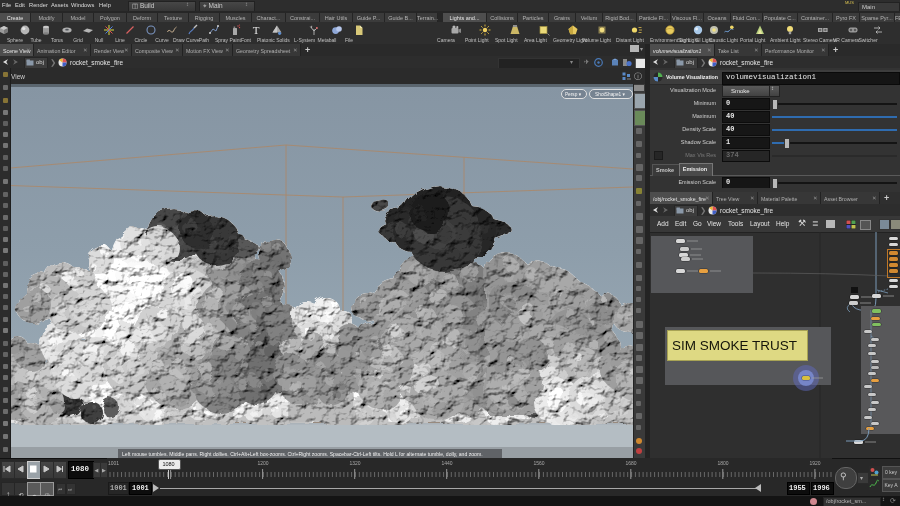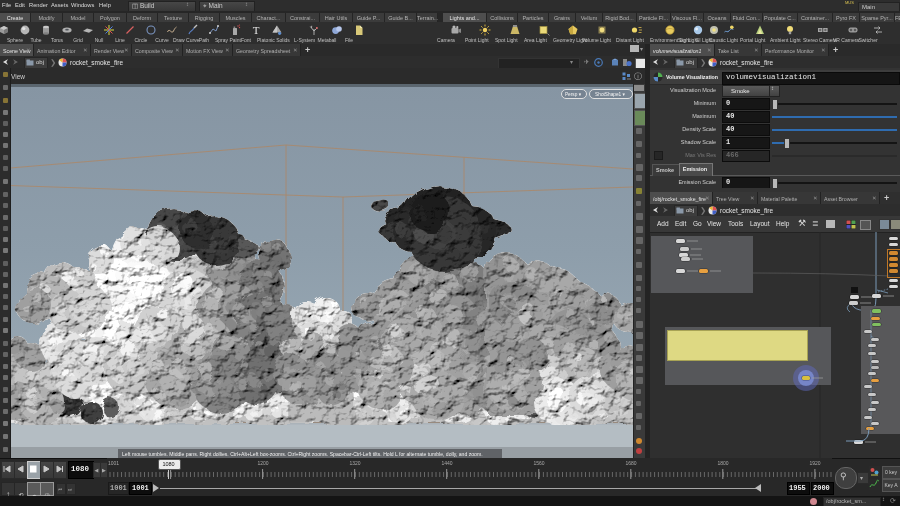--- a/index.html
+++ b/index.html
@@ -2228,21 +2228,21 @@
 <span class="tx mono" style="left:726px;top:125px;font-size:7px;color:#e8e8e8;font-weight:bold;">40</span>
 <div class="abs" style="left:772px;top:128.5px;width:125px;height:2px;background:#2f6cb0;"></div>
 <div class="abs" style="left:516px;top:139px;width:200px;font-size:11px;color:#cfcfcf;transform:scale(.5);transform-origin:100% 0;white-space:nowrap;text-align:right;">Shadow Scale</div>
 <div class="abs mono" style="left:722px;top:137px;width:46px;height:10px;background:#161616;border:1px solid #0c0c0c;"></div>
 <span class="tx mono" style="left:726px;top:138px;font-size:7px;color:#e8e8e8;font-weight:bold;">1</span>
 <div class="abs" style="left:772px;top:141.5px;width:125px;height:2px;background:#141414;"></div>
 <div class="abs" style="left:772px;top:141.5px;width:12px;height:2px;background:#2f6cb0;"></div>
 <div class="abs" style="left:784px;top:138px;width:4px;height:9px;background:#b8b8b8;border:1px solid #333;"></div>
 <div class="abs" style="left:516px;top:152px;width:200px;font-size:11px;color:#7a7a7a;transform:scale(.5);transform-origin:100% 0;white-space:nowrap;text-align:right;">Max Vis Res</div>
 <div class="abs mono" style="left:722px;top:150px;width:46px;height:10px;background:#262626;border:1px solid #0c0c0c;"></div>
-<span class="tx mono" style="left:726px;top:151px;font-size:7px;color:#6a6a6a;font-weight:bold;">466</span>
+<span class="tx mono" style="left:726px;top:151px;font-size:7px;color:#6a6a6a;font-weight:bold;">374</span>
 <div class="abs" style="left:772px;top:154.5px;width:125px;height:2px;background:#2a2a2a;"></div>
 <div class="abs" style="left:654px;top:151px;width:7px;height:7px;background:#262626;border:1px solid #1a1a1a;"></div>
 <div class="abs" style="left:650px;top:163px;width:250px;height:12px;background:#333;"></div>
 <div class="abs" style="left:650px;top:174.5px;width:250px;height:1px;background:#5a5a5a;"></div>
 <div class="abs" style="left:652px;top:164px;width:26px;height:11px;background:#3a3a3a;border:1px solid #555;border-bottom:none;"></div>
 <div class="abs" style="left:652px;top:166.5px;width:52px;font-size:11px;color:#c8c8c8;font-weight:bold;transform:scale(.5);transform-origin:0 0;white-space:nowrap;text-align:center;">Smoke</div>
 <div class="abs" style="left:679px;top:163px;width:32px;height:12px;background:#4a4a4a;border:1px solid #777;border-bottom:none;"></div>
 <div class="abs" style="left:679px;top:166px;width:64px;font-size:11px;color:#f0f0f0;font-weight:bold;transform:scale(.5);transform-origin:0 0;white-space:nowrap;text-align:center;">Emission</div>
 <div class="abs" style="left:516px;top:179px;width:200px;font-size:11px;color:#cfcfcf;transform:scale(.5);transform-origin:100% 0;white-space:nowrap;text-align:right;">Emission Scale</div>
 <div class="abs mono" style="left:722px;top:177px;width:46px;height:10px;background:#161616;border:1px solid #0c0c0c;"></div>
@@ -2359,20 +2359,21 @@
 <div class="abs" style="left:871px;top:379px;width:8px;height:3.2px;background:#e8a040;border-radius:1.5px;box-shadow:0 0 0 0.5px rgba(0,0,0,0.4);"></div>
 <div class="abs" style="left:864px;top:385px;width:8px;height:3.2px;background:#c8c8c8;border-radius:1.5px;box-shadow:0 0 0 0.5px rgba(0,0,0,0.4);"></div>
 <div class="abs" style="left:868px;top:393px;width:8px;height:3.2px;background:#c8c8c8;border-radius:1.5px;box-shadow:0 0 0 0.5px rgba(0,0,0,0.4);"></div>
 <div class="abs" style="left:871px;top:401px;width:8px;height:3.2px;background:#c8c8c8;border-radius:1.5px;box-shadow:0 0 0 0.5px rgba(0,0,0,0.4);"></div>
 <div class="abs" style="left:868px;top:408px;width:8px;height:3.2px;background:#c8c8c8;border-radius:1.5px;box-shadow:0 0 0 0.5px rgba(0,0,0,0.4);"></div>
 <div class="abs" style="left:864px;top:416px;width:8px;height:3.2px;background:#c8c8c8;border-radius:1.5px;box-shadow:0 0 0 0.5px rgba(0,0,0,0.4);"></div>
 <div class="abs" style="left:871px;top:422px;width:8px;height:3.2px;background:#c8c8c8;border-radius:1.5px;box-shadow:0 0 0 0.5px rgba(0,0,0,0.4);"></div>
 <div class="abs" style="left:866px;top:427px;width:8px;height:3.2px;background:#e8a040;border-radius:1.5px;box-shadow:0 0 0 0.5px rgba(0,0,0,0.4);"></div>
 <div class="abs" style="left:665px;top:327px;width:166px;height:58px;background:#56575a;"></div>
 <div class="abs" style="left:667px;top:330px;width:139px;height:29px;background:#ded983;border:1px solid #a8a355;"></div>
+<span class="tx" style="left:672px;top:338px;font-size:13.5px;color:#15150a;">SIM SMOKE TRUST</span>
 <div class="abs" style="left:793px;top:365px;width:26px;height:26px;border-radius:13px;background:rgba(95,105,190,0.5);"></div>
 <div class="abs" style="left:798px;top:370px;width:16px;height:16px;border-radius:8px;background:rgba(130,150,225,0.7);"></div>
 <div class="abs" style="left:802px;top:376px;width:8px;height:3.5px;background:#d8c040;border-radius:1.5px;box-shadow:0 0 0 0.5px rgba(0,0,0,0.4);"></div>
 <div class="abs" style="left:812px;top:377px;width:11px;height:1.5px;background:#9a9a9a;opacity:0.4;"></div>
 <div class="abs" style="left:854px;top:440px;width:9px;height:3.5px;background:#d8d8d8;border-radius:1.5px;box-shadow:0 0 0 0.5px rgba(0,0,0,0.4);"></div>
 <div class="abs" style="left:865px;top:441px;width:11px;height:1.5px;background:#9a9a9a;opacity:0.4;"></div>
 <svg class="abs" style="left:840px;top:428px;" width="40" height="18" viewBox="0 0 40 18">
       <path d="M29 0 Q29 13 20 13 H6" stroke="#7a9ab8" stroke-width="1" fill="none"></path>
     </svg>
 <div class="abs" style="left:0;top:458px;width:900px;height:38px;background:#282828;border-top:1px solid #111;"></div>
@@ -2443,21 +2444,21 @@
 <div class="abs" style="left:108px;top:482px;width:19px;height:11px;background:#262626;border:1px solid #1a1a1a;"></div>
 <span class="tx mono" style="left:110px;top:484px;font-size:7px;color:#aaa;font-weight:bold;">1001</span>
 <div class="abs" style="left:129px;top:482px;width:21px;height:11px;background:#0d0d0d;border:1px solid #000;"></div>
 <span class="tx mono" style="left:132px;top:484px;font-size:7px;color:#f0f0f0;font-weight:bold;">1001</span>
 <div class="abs" style="left:153px;top:484px;width:0;height:0;border-top:4px solid transparent;border-bottom:4px solid transparent;border-left:6px solid #bbb;"></div>
 <div class="abs" style="left:160px;top:487.5px;width:600px;height:1.5px;background:#a8a8a8;"></div>
 <div class="abs" style="left:755px;top:484px;width:0;height:0;border-top:4px solid transparent;border-bottom:4px solid transparent;border-right:6px solid #bbb;"></div>
 <div class="abs" style="left:787px;top:482px;width:21px;height:11px;background:#0d0d0d;border:1px solid #000;"></div>
 <span class="tx mono" style="left:789px;top:484px;font-size:7px;color:#f0f0f0;font-weight:bold;">1955</span>
 <div class="abs" style="left:811px;top:482px;width:21px;height:11px;background:#0d0d0d;border:1px solid #000;"></div>
-<span class="tx mono" style="left:813px;top:484px;font-size:7px;color:#f0f0f0;font-weight:bold;">2000</span>
+<span class="tx mono" style="left:813px;top:484px;font-size:7px;color:#f0f0f0;font-weight:bold;">1996</span>
 <div class="abs" style="left:835px;top:467px;width:20px;height:20px;border-radius:10px;background:#3f3f3f;border:1px solid #666;"></div>
 <span class="tx" style="left:840px;top:471px;font-size:9px;color:#ccc;">⚲</span>
 <div class="abs" style="left:857px;top:472px;width:10px;height:10px;background:#3a3a3a;border:1px solid #2a2a2a;">
       <span style="position:absolute;left:2px;top:1px;font-size:6px;color:#aaa;">▾</span>
     </div>
 <svg class="abs" style="left:869px;top:466px;" width="11" height="11" viewBox="0 0 11 11">
       <rect width="11" height="11" fill="#2a2a2a"></rect>
       <circle cx="3.5" cy="4" r="2" fill="#d05050"></circle>
       <circle cx="7.5" cy="6.5" r="2" fill="#50a0d0"></circle>
       <path d="M2 9h7" stroke="#c0c050" stroke-width="1"></path>

